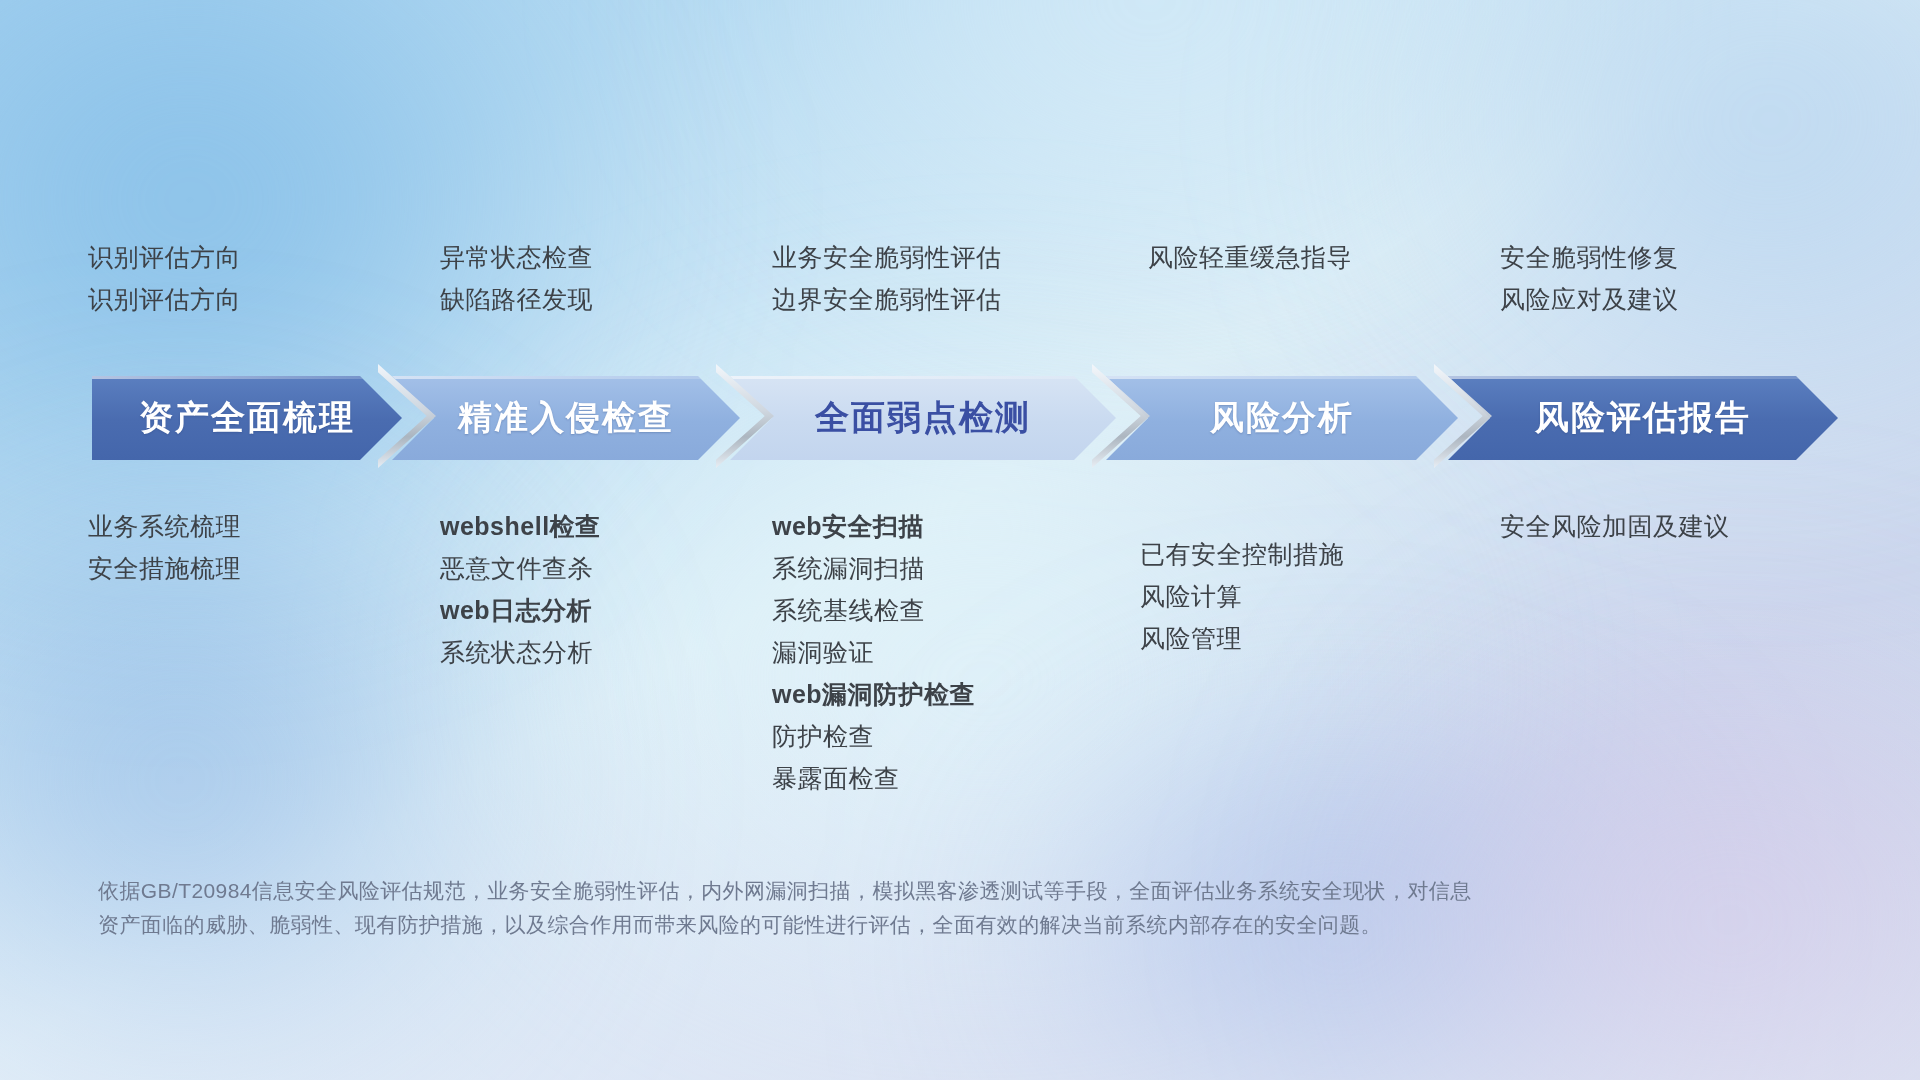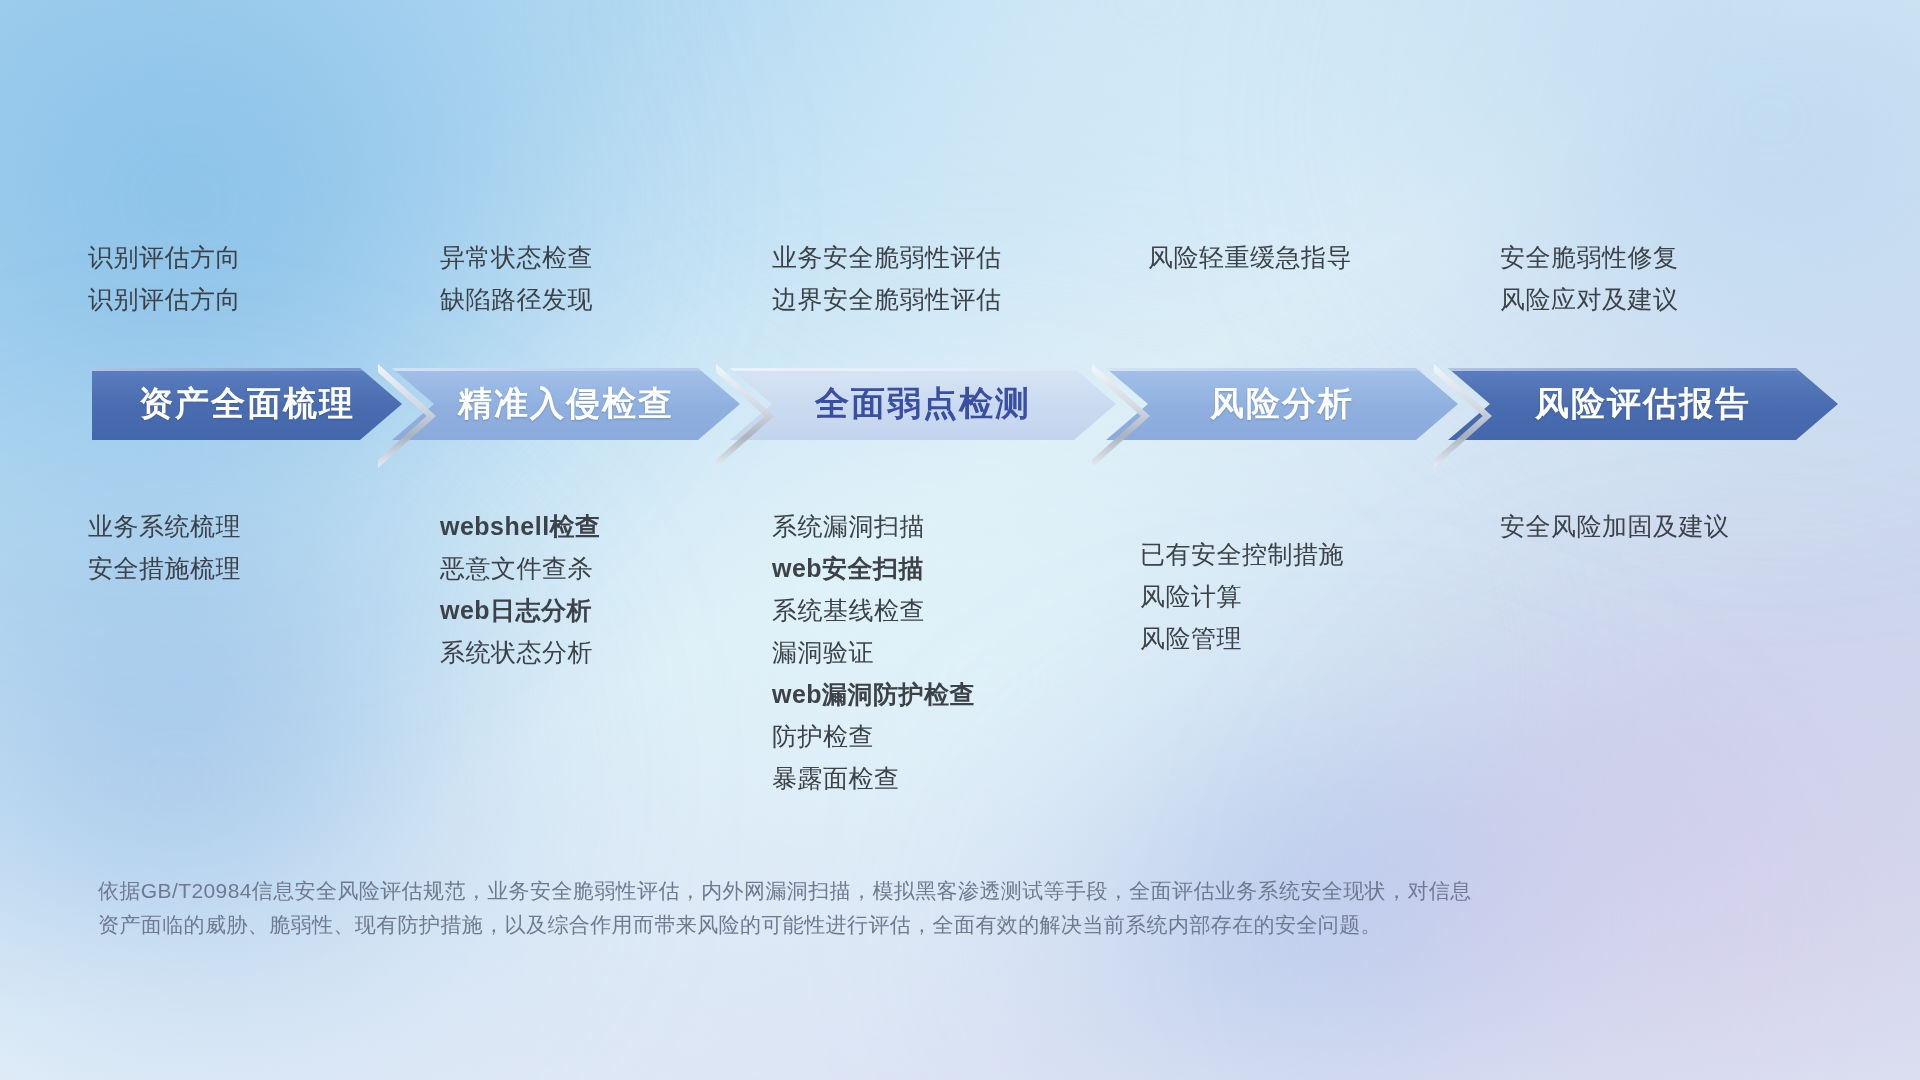--- a/index.html
+++ b/index.html
@@ -66,21 +66,21 @@
     letter-spacing:.5px;
   }
   .note.b { font-weight:700; }
 
   .top-notes  { position:absolute; }
   .bot-notes  { position:absolute; }
 
   
   .chevron-band { position:absolute; left:0; top:368px; height:96px; width:100%; }
   .chev {
-    position:absolute; top:0; height:72px;
+    position:absolute; top:8px; height:84px;
     display:flex; align-items:center; justify-content:center;
     clip-path:polygon(0 0, calc(100% - 42px) 0, 100% 50%, calc(100% - 42px) 100%, 0 100%);
   }
   .chev.first {
     clip-path:polygon(0 0, calc(100% - 42px) 0, 100% 50%, calc(100% - 42px) 100%, 0 100%);
   }
   .chev.notched {
     clip-path:polygon(0 0, calc(100% - 42px) 0, 100% 50%, calc(100% - 42px) 100%, 0 100%, 42px 50%);
   }
   .chev-label {
@@ -194,22 +194,22 @@
   </div>
 
   <div class="bot-notes" style="left:440px; top:505px; width:300px;">
     <div class="note b">webshell检查</div>
     <div class="note">恶意文件查杀</div>
     <div class="note b">web日志分析</div>
     <div class="note">系统状态分析</div>
   </div>
 
   <div class="bot-notes" style="left:772px; top:505px; width:372px;">
+    <div class="note b">web安全扫描</div>
     <div class="note">系统漏洞扫描</div>
-    <div class="note b">web安全扫描</div>
     <div class="note">系统基线检查</div>
     <div class="note">漏洞验证</div>
     <div class="note b">web漏洞防护检查</div>
     <div class="note">防护检查</div>
     <div class="note">暴露面检查</div>
   </div>
 
   <div class="bot-notes" style="left:1140px; top:505px; width:340px;margin-top:28px;">
     <div class="note">已有安全控制措施</div>
     <div class="note">风险计算</div>

